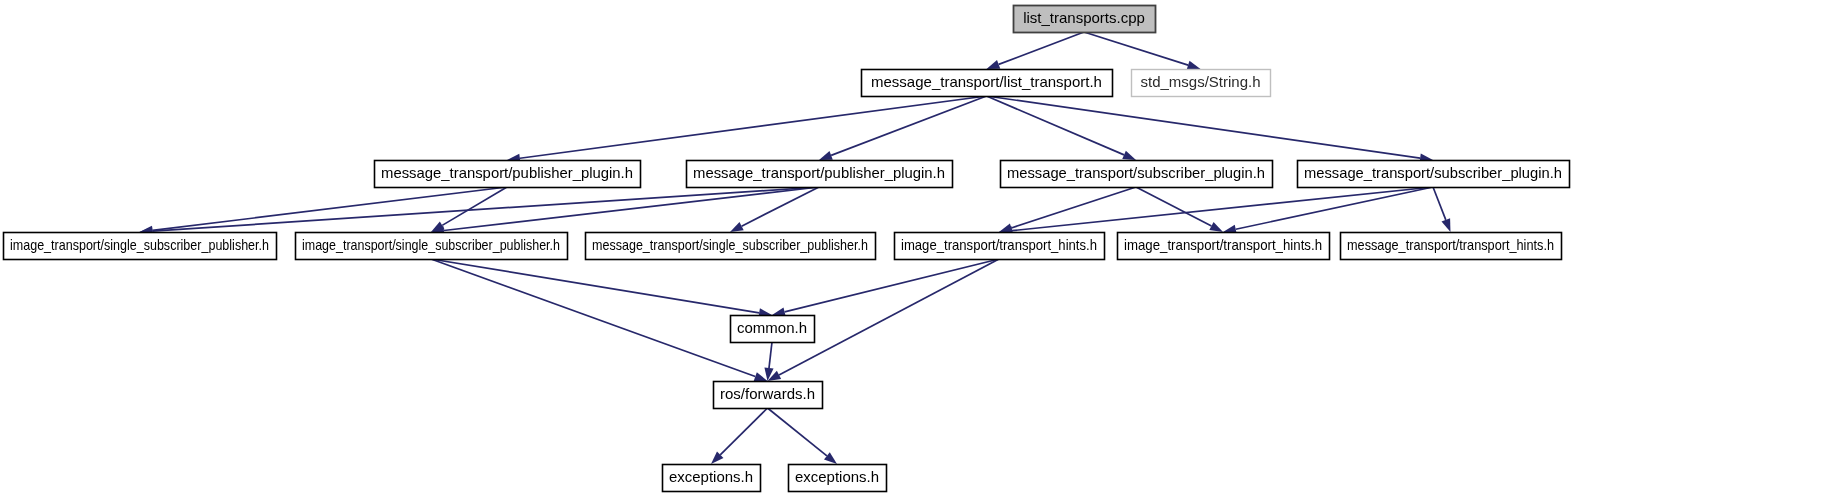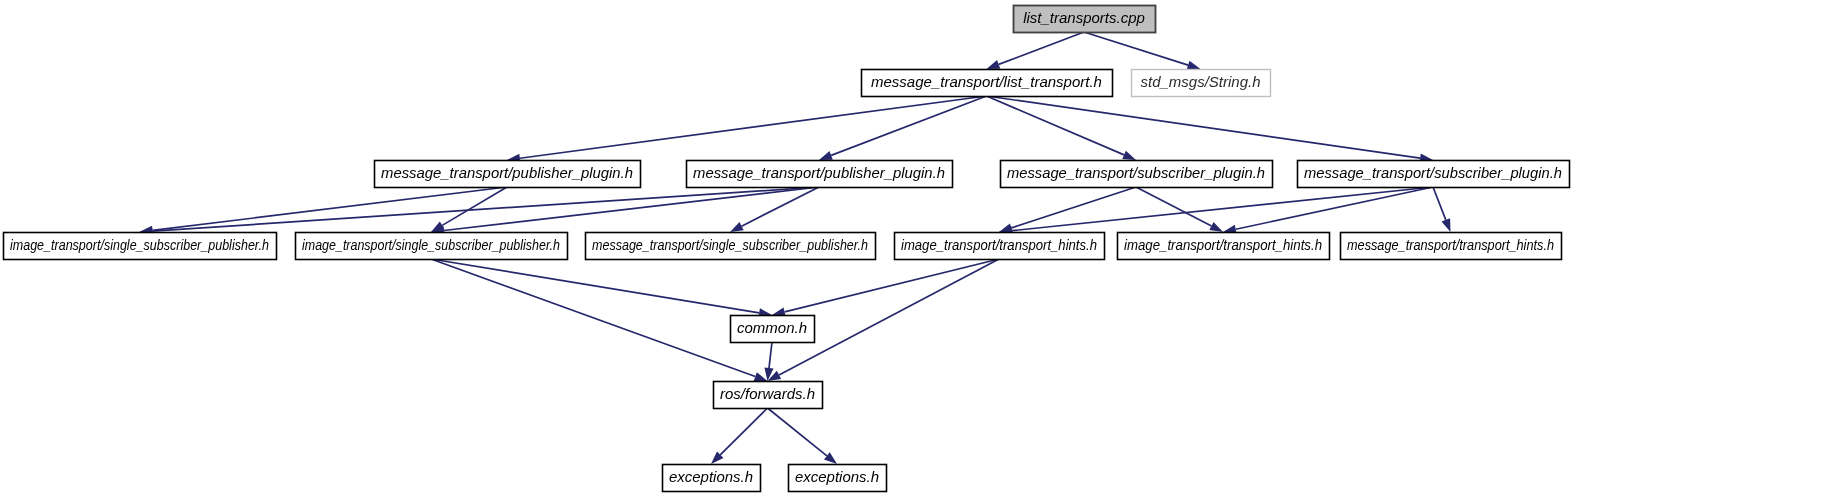--- a/index.html
+++ b/index.html
@@ -7,21 +7,20 @@
     padding: 0;
     background: #ffffff;
   }
   #graph-root {
     position: relative;
     width: 1600px;
     height: 504px;
     background: #ffffff;
     font-family: "Liberation Sans", sans-serif;
     overflow: hidden;
-    font-style: italic;
   }
   svg#graph-canvas {
     position: absolute;
     top: 0;
     left: 0;
     width: 1840px;
     height: 504px;
     display: block;
   }
   .node-rect {

